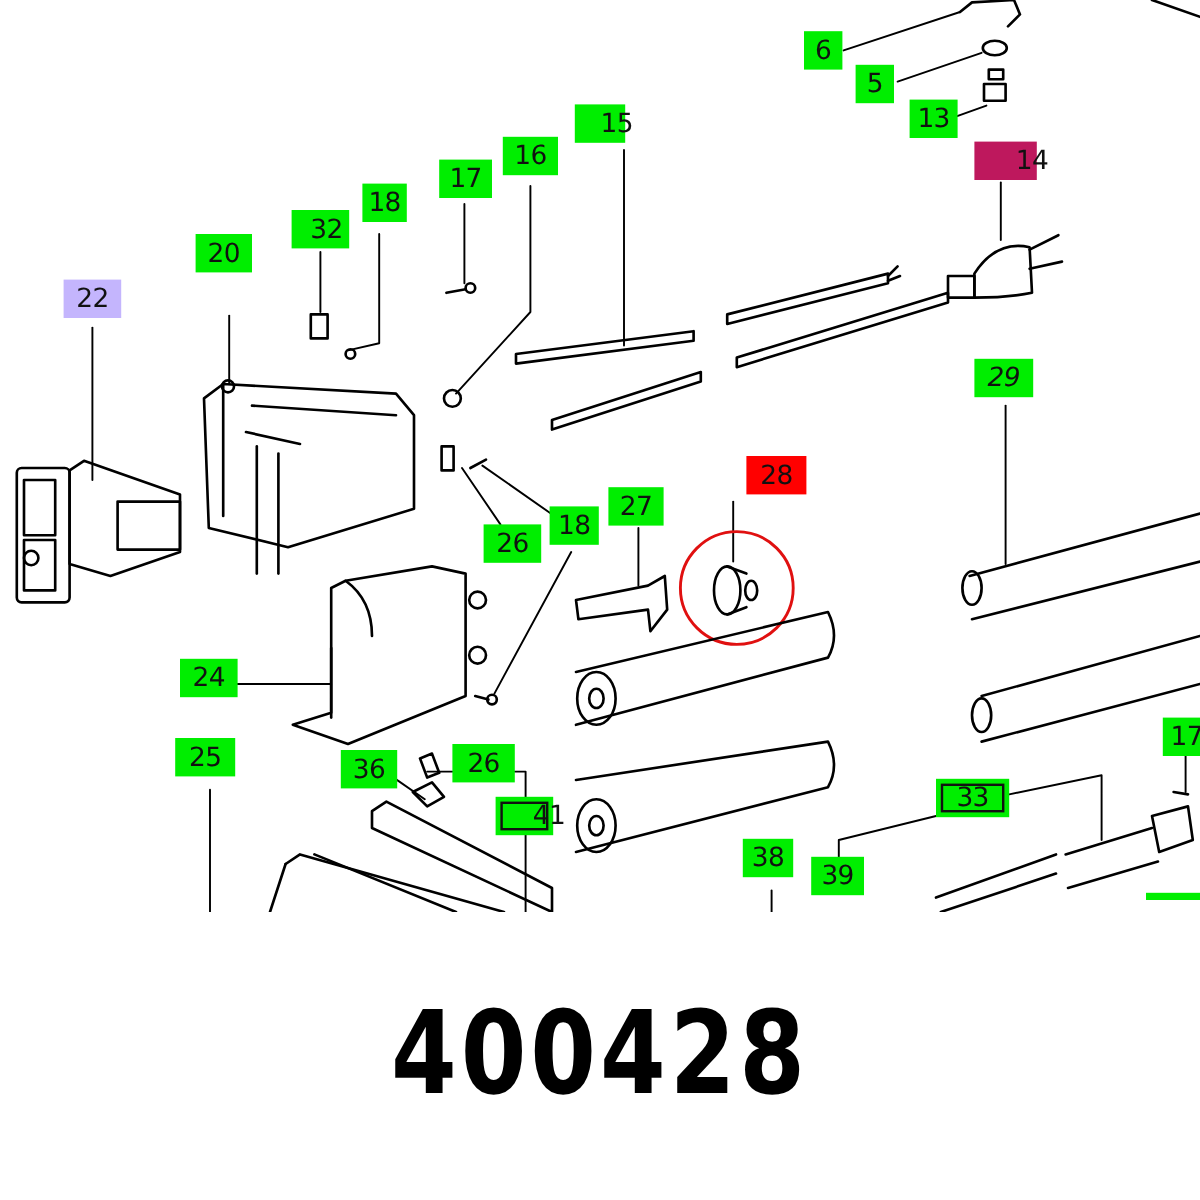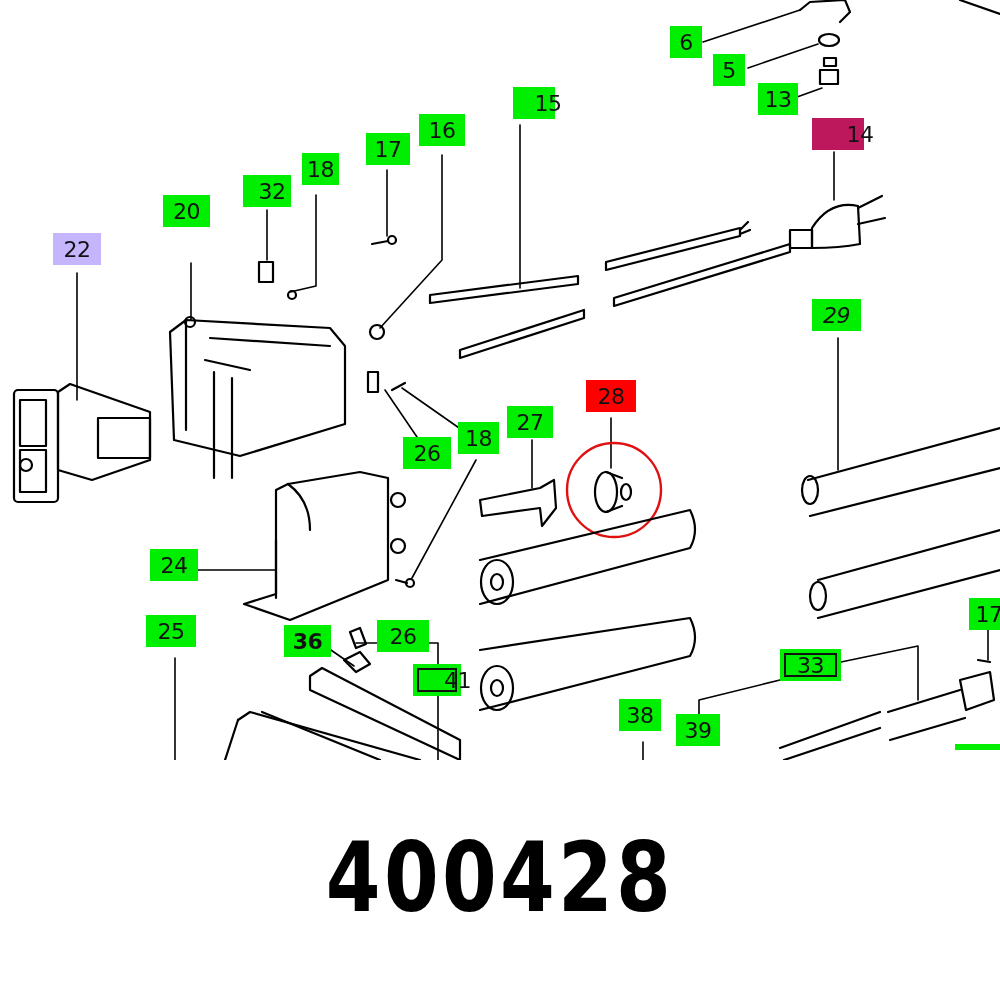--- a/index.html
+++ b/index.html
@@ -4,21 +4,21 @@
 <style>
   html, body { margin:0; padding:0; background:#ffffff; }
   body { width:1000px; height:1000px; position:relative; overflow:hidden;
          font-family:"DejaVu Sans", sans-serif; }
   #diagram { position:absolute; left:0; top:0; width:1000px; height:760px; }
   #drawing { position:absolute; left:0; top:0; width:1000px; height:760px; }
   .callout { position:absolute; height:32px; display:flex; align-items:center; justify-content:center;
              background:#00ee00; color:#111; font-family:"DejaVu Sans", sans-serif;
              font-size:22px; letter-spacing:-0.5px; box-sizing:border-box; cursor:pointer; }
   .callout.boxed { outline:2px solid #111; outline-offset:-6px; }
-  .callout.active { background:#ff0000; }
+  .callout.active { background:#ff0000;margin-left:36px; }
   #part-number { position:absolute; left:0; top:822px; width:1000px; text-align:center;
                  font-family:"DejaVu Sans", sans-serif; font-weight:bold; font-size:96px;
                  color:#000; letter-spacing:4px; transform:scaleX(0.82); }
 </style>
 </head>
 <body>
 
 <div id="diagram">
   <svg id="drawing" viewBox="0 0 1000 760" width="1000" height="760" fill="none" stroke="#000" stroke-width="2.2" stroke-linejoin="round" stroke-linecap="round">
 
@@ -156,35 +156,35 @@
     </g>
 
     <rect x="955" y="744" width="45" height="6" fill="#00ee00" stroke="none"></rect>
   </svg>
 
   <div id="callouts">
       <div class="callout" style="left: 670px; top: 26px; width: 32px; background: rgb(0, 238, 0);">6</div>
       <div class="callout" style="left: 713px; top: 54px; width: 32px; background: rgb(0, 238, 0);">5</div>
       <div class="callout" style="left: 758px; top: 83px; width: 40px; background: rgb(0, 238, 0);">13</div>
       <div class="callout" style="left: 812px; top: 118px; width: 52px; background: #be185d; padding-left: 44px;">14</div>
-      <div class="callout" style="left: 513px; top: 87px; width: 42px; background: rgb(0, 238, 0); padding-left: 28px;">15</div>
+      <div class="callout" style="left: 479px; top: 87px; width: 42px; background: rgb(0, 238, 0); padding-left: 28px;">15</div>
       <div class="callout" style="left: 419px; top: 114px; width: 46px; background: rgb(0, 238, 0);">16</div>
       <div class="callout" style="left: 366px; top: 133px; width: 44px; background: rgb(0, 238, 0);">17</div>
       <div class="callout" style="left: 302px; top: 153px; width: 37px; background: rgb(0, 238, 0);">18</div>
       <div class="callout" style="left: 243px; top: 175px; width: 48px; background: rgb(0, 238, 0); padding-left: 10px;">32</div>
       <div class="callout" style="left: 163px; top: 195px; width: 47px; background: rgb(0, 238, 0);">20</div>
       <div class="callout" style="left: 53px; top: 233px; width: 48px; background: #c4b5fd;">22</div>
       <div class="callout" style="left: 812px; top: 299px; width: 49px; background: rgb(0, 238, 0); font-style: italic;">29</div>
       <div class="callout active" style="left: 586px; top: 380px; width: 50px; background: rgb(255, 0, 0);">28</div>
       <div class="callout" style="left: 507px; top: 406px; width: 46px; background: rgb(0, 238, 0);">27</div>
       <div class="callout" style="left: 403px; top: 437px; width: 48px; background: rgb(0, 238, 0);">26</div>
       <div class="callout" style="left: 458px; top: 422px; width: 41px; background: rgb(0, 238, 0);">18</div>
       <div class="callout" style="left: 150px; top: 549px; width: 48px; background: rgb(0, 238, 0);">24</div>
       <div class="callout" style="left: 146px; top: 615px; width: 50px; background: rgb(0, 238, 0);">25</div>
-      <div class="callout" style="left: 284px; top: 625px; width: 47px; background: rgb(0, 238, 0); font-weight: bold;">36</div>
+      <div class="callout" style="left: 284px; top: 625px; width: 47px; background: rgb(0, 238, 0);">36</div>
       <div class="callout" style="left: 377px; top: 620px; width: 52px; background: rgb(0, 238, 0);">26</div>
       <div class="callout boxed" style="left: 413px; top: 664px; width: 48px; background: rgb(0, 238, 0); padding-left: 41px;">41</div>
       <div class="callout boxed" style="left: 780px; top: 649px; width: 61px; background: rgb(0, 238, 0);">33</div>
       <div class="callout" style="left: 619px; top: 699px; width: 42px; background: rgb(0, 238, 0);">38</div>
       <div class="callout" style="left: 676px; top: 714px; width: 44px; background: rgb(0, 238, 0);">39</div>
       <div class="callout" style="left: 969px; top: 598px; width: 40px; background: rgb(0, 238, 0);">17</div>
     </div>
 </div>
 
 <div id="part-number">400428</div>

